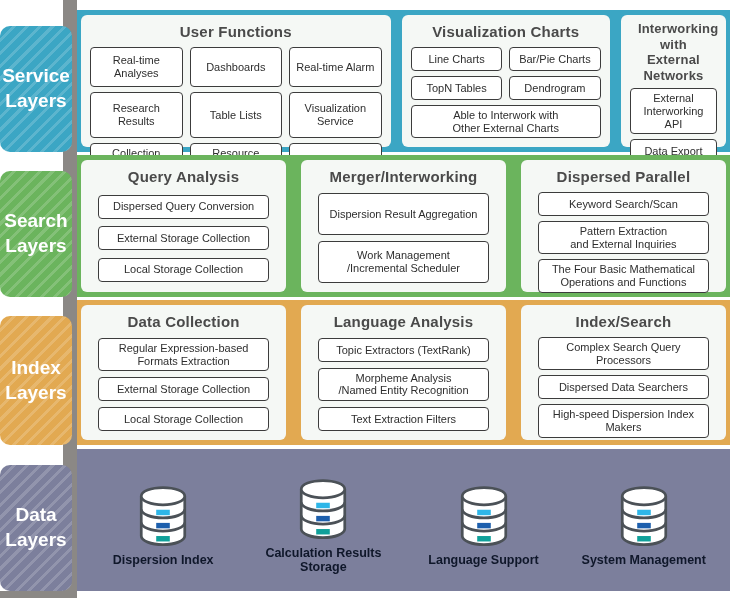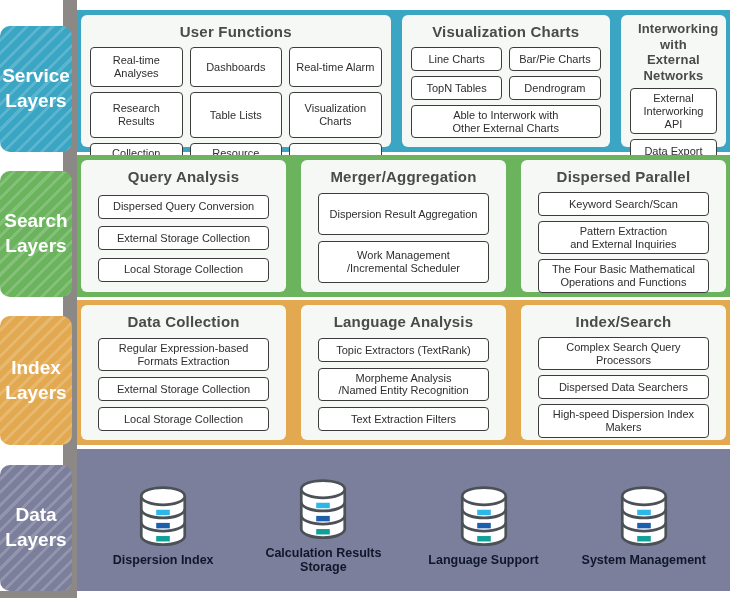--- a/index.html
+++ b/index.html
@@ -83,21 +83,21 @@
     <div class="row-bg" style="background-color: rgb(59, 166, 196);">
       <div class="card w-lg">
         <div class="card-title">User Functions</div>
         <div class="grid3">
           <div class="box">Real-time Analyses</div>
           <div class="box">Dashboards</div>
           <div class="box">Real-time Alarm</div>
           <div class="box">Research Results</div>
           <div class="box">Table Lists</div>
           <div class="box">Visualization
-Charts</div>
+Service</div>
           <div class="box">Collection Source
 Management</div>
           <div class="box">Resource
 Pre-management</div>
           <div class="box">Work
 Management</div>
         </div>
       </div>
       <div class="card w-md">
         <div class="card-title">Visualization Charts</div>
@@ -128,21 +128,21 @@
     <div class="row-bg" style="background-color: rgb(107, 180, 93);">
       <div class="card w-3rd">
         <div class="card-title">Query Analysis</div>
         <div class="stack inset">
           <div class="box">Dispersed Query Conversion</div>
           <div class="box">External Storage Collection</div>
           <div class="box">Local Storage Collection</div>
         </div>
       </div>
       <div class="card w-3rd tall">
-        <div class="card-title">Merger/Aggregation</div>
+        <div class="card-title">Merger/Interworking</div>
         <div class="stack inset">
           <div class="box">Dispersion Result Aggregation</div>
           <div class="box">Work Management
 /Incremental Scheduler</div>
         </div>
       </div>
       <div class="card w-3rd">
         <div class="card-title">Dispersed Parallel</div>
         <div class="stack inset">
           <div class="box">Keyword Search/Scan</div>

